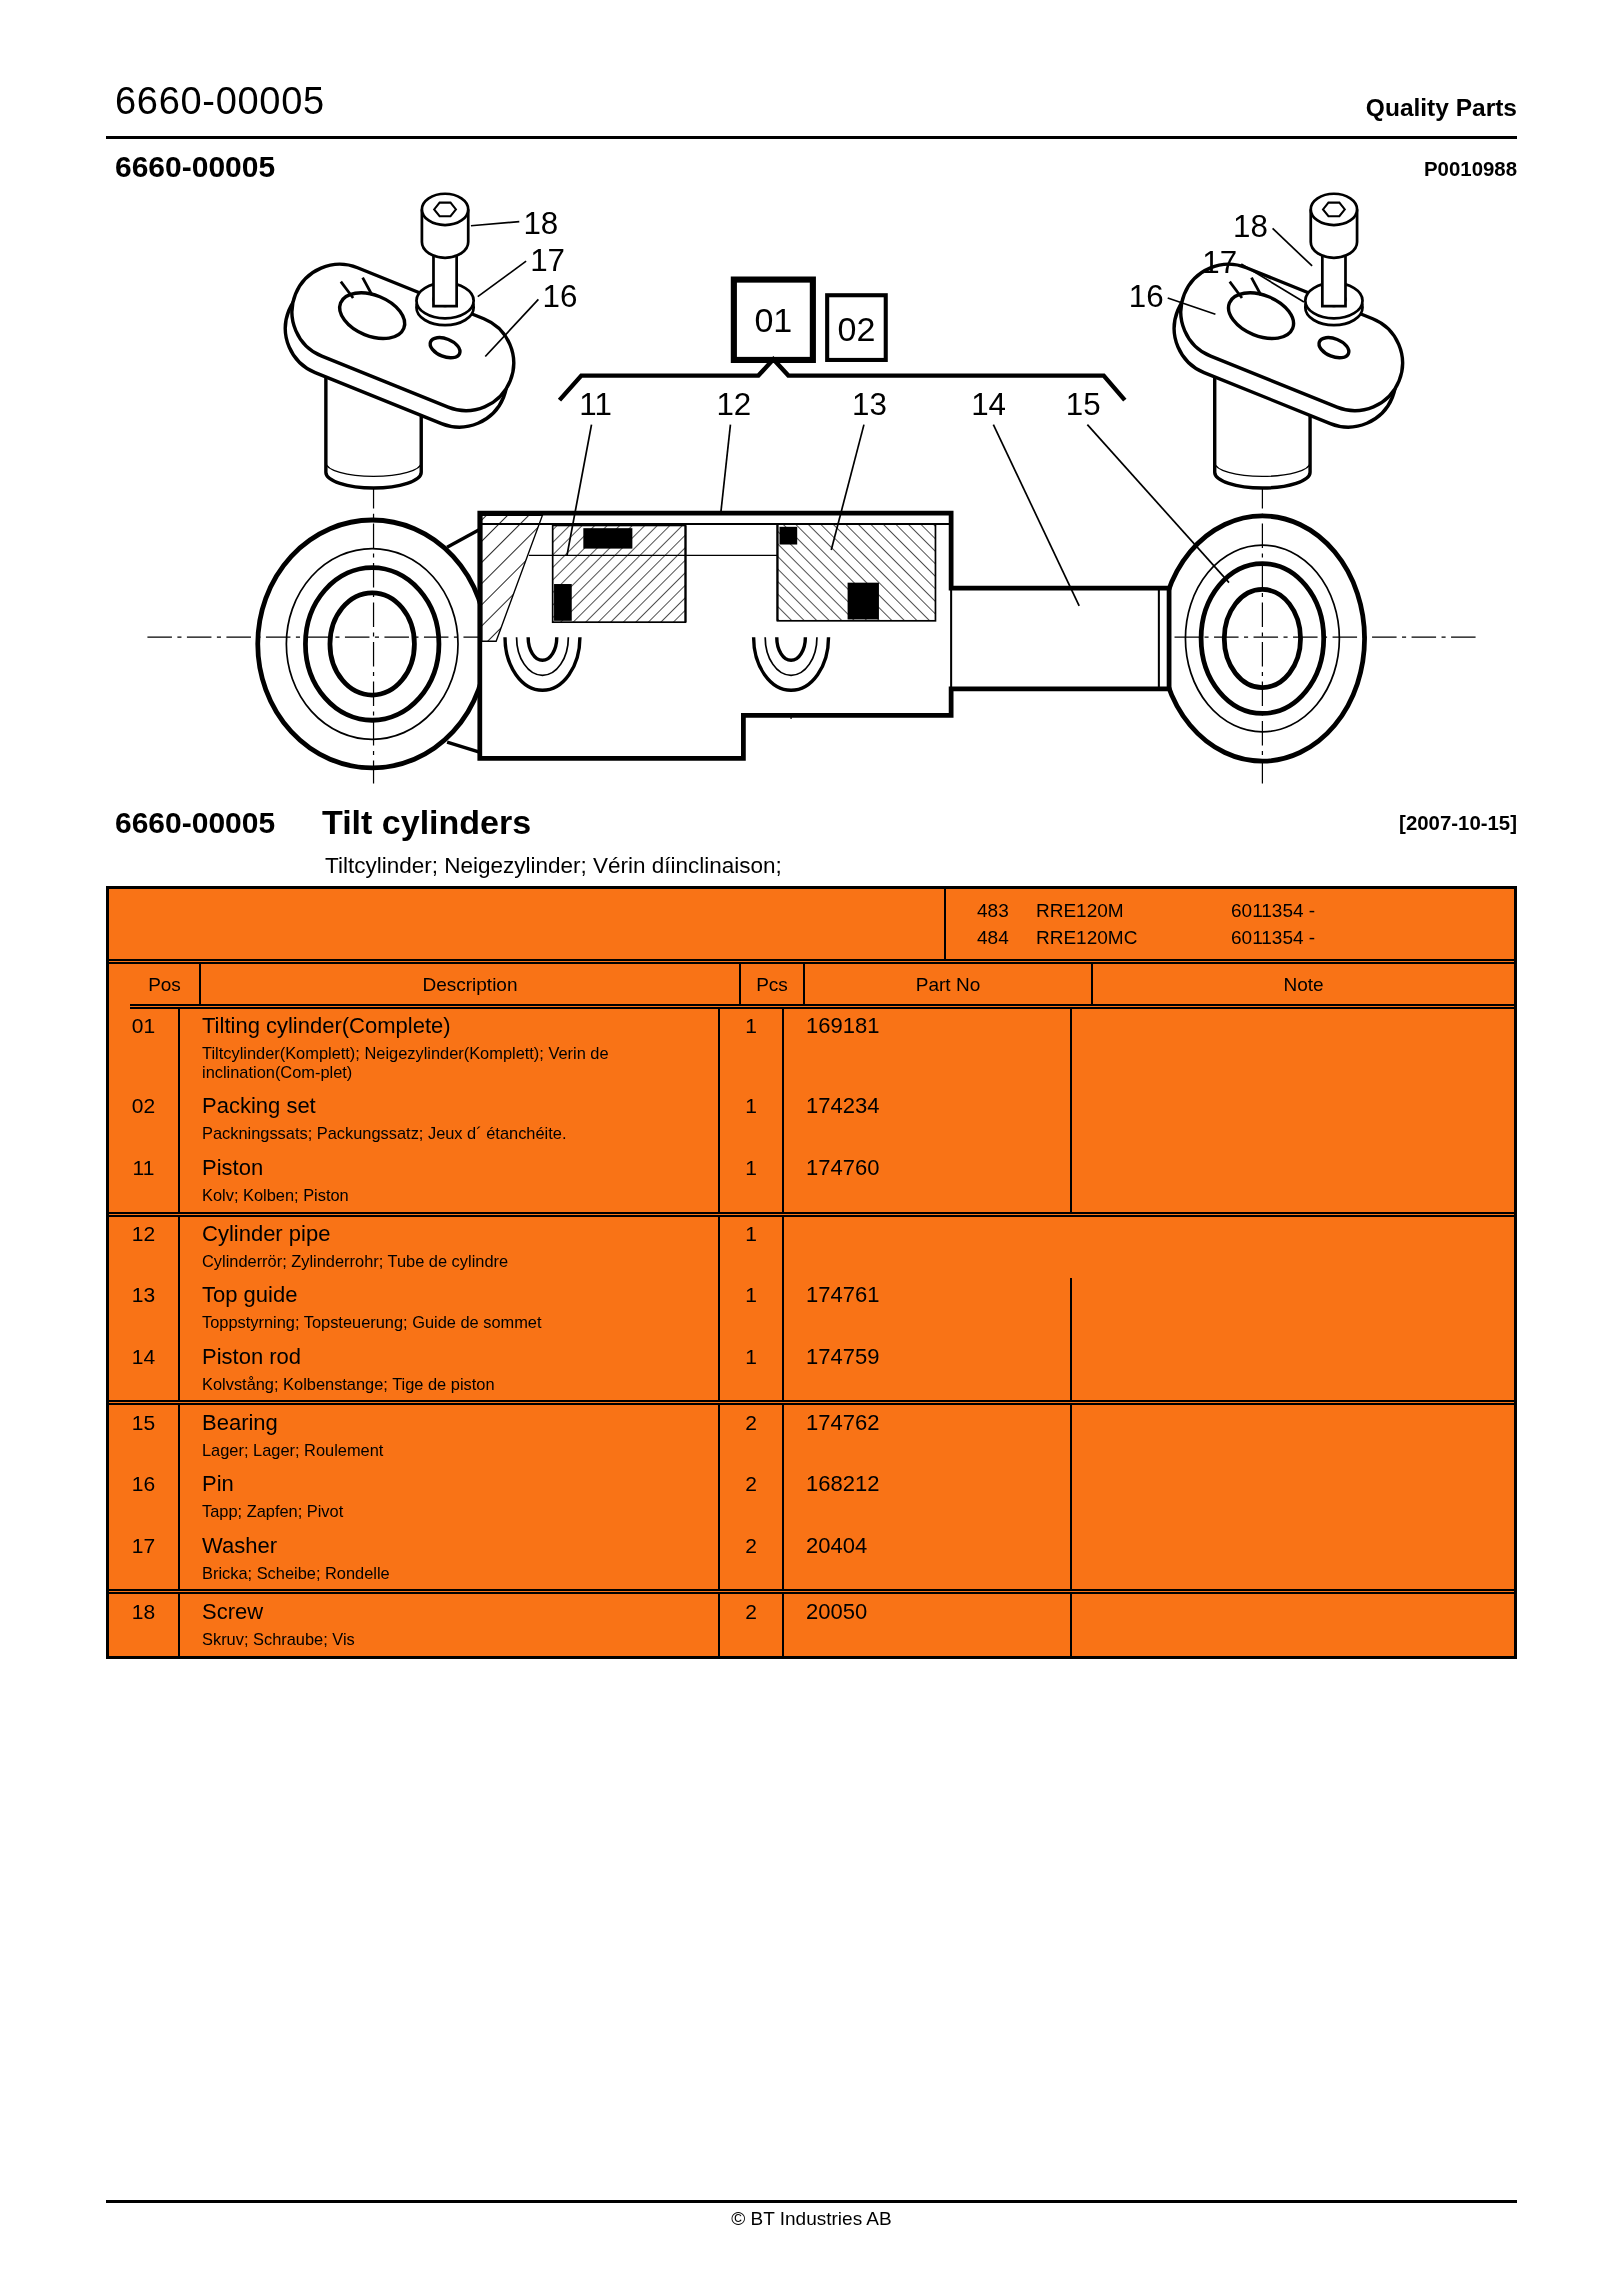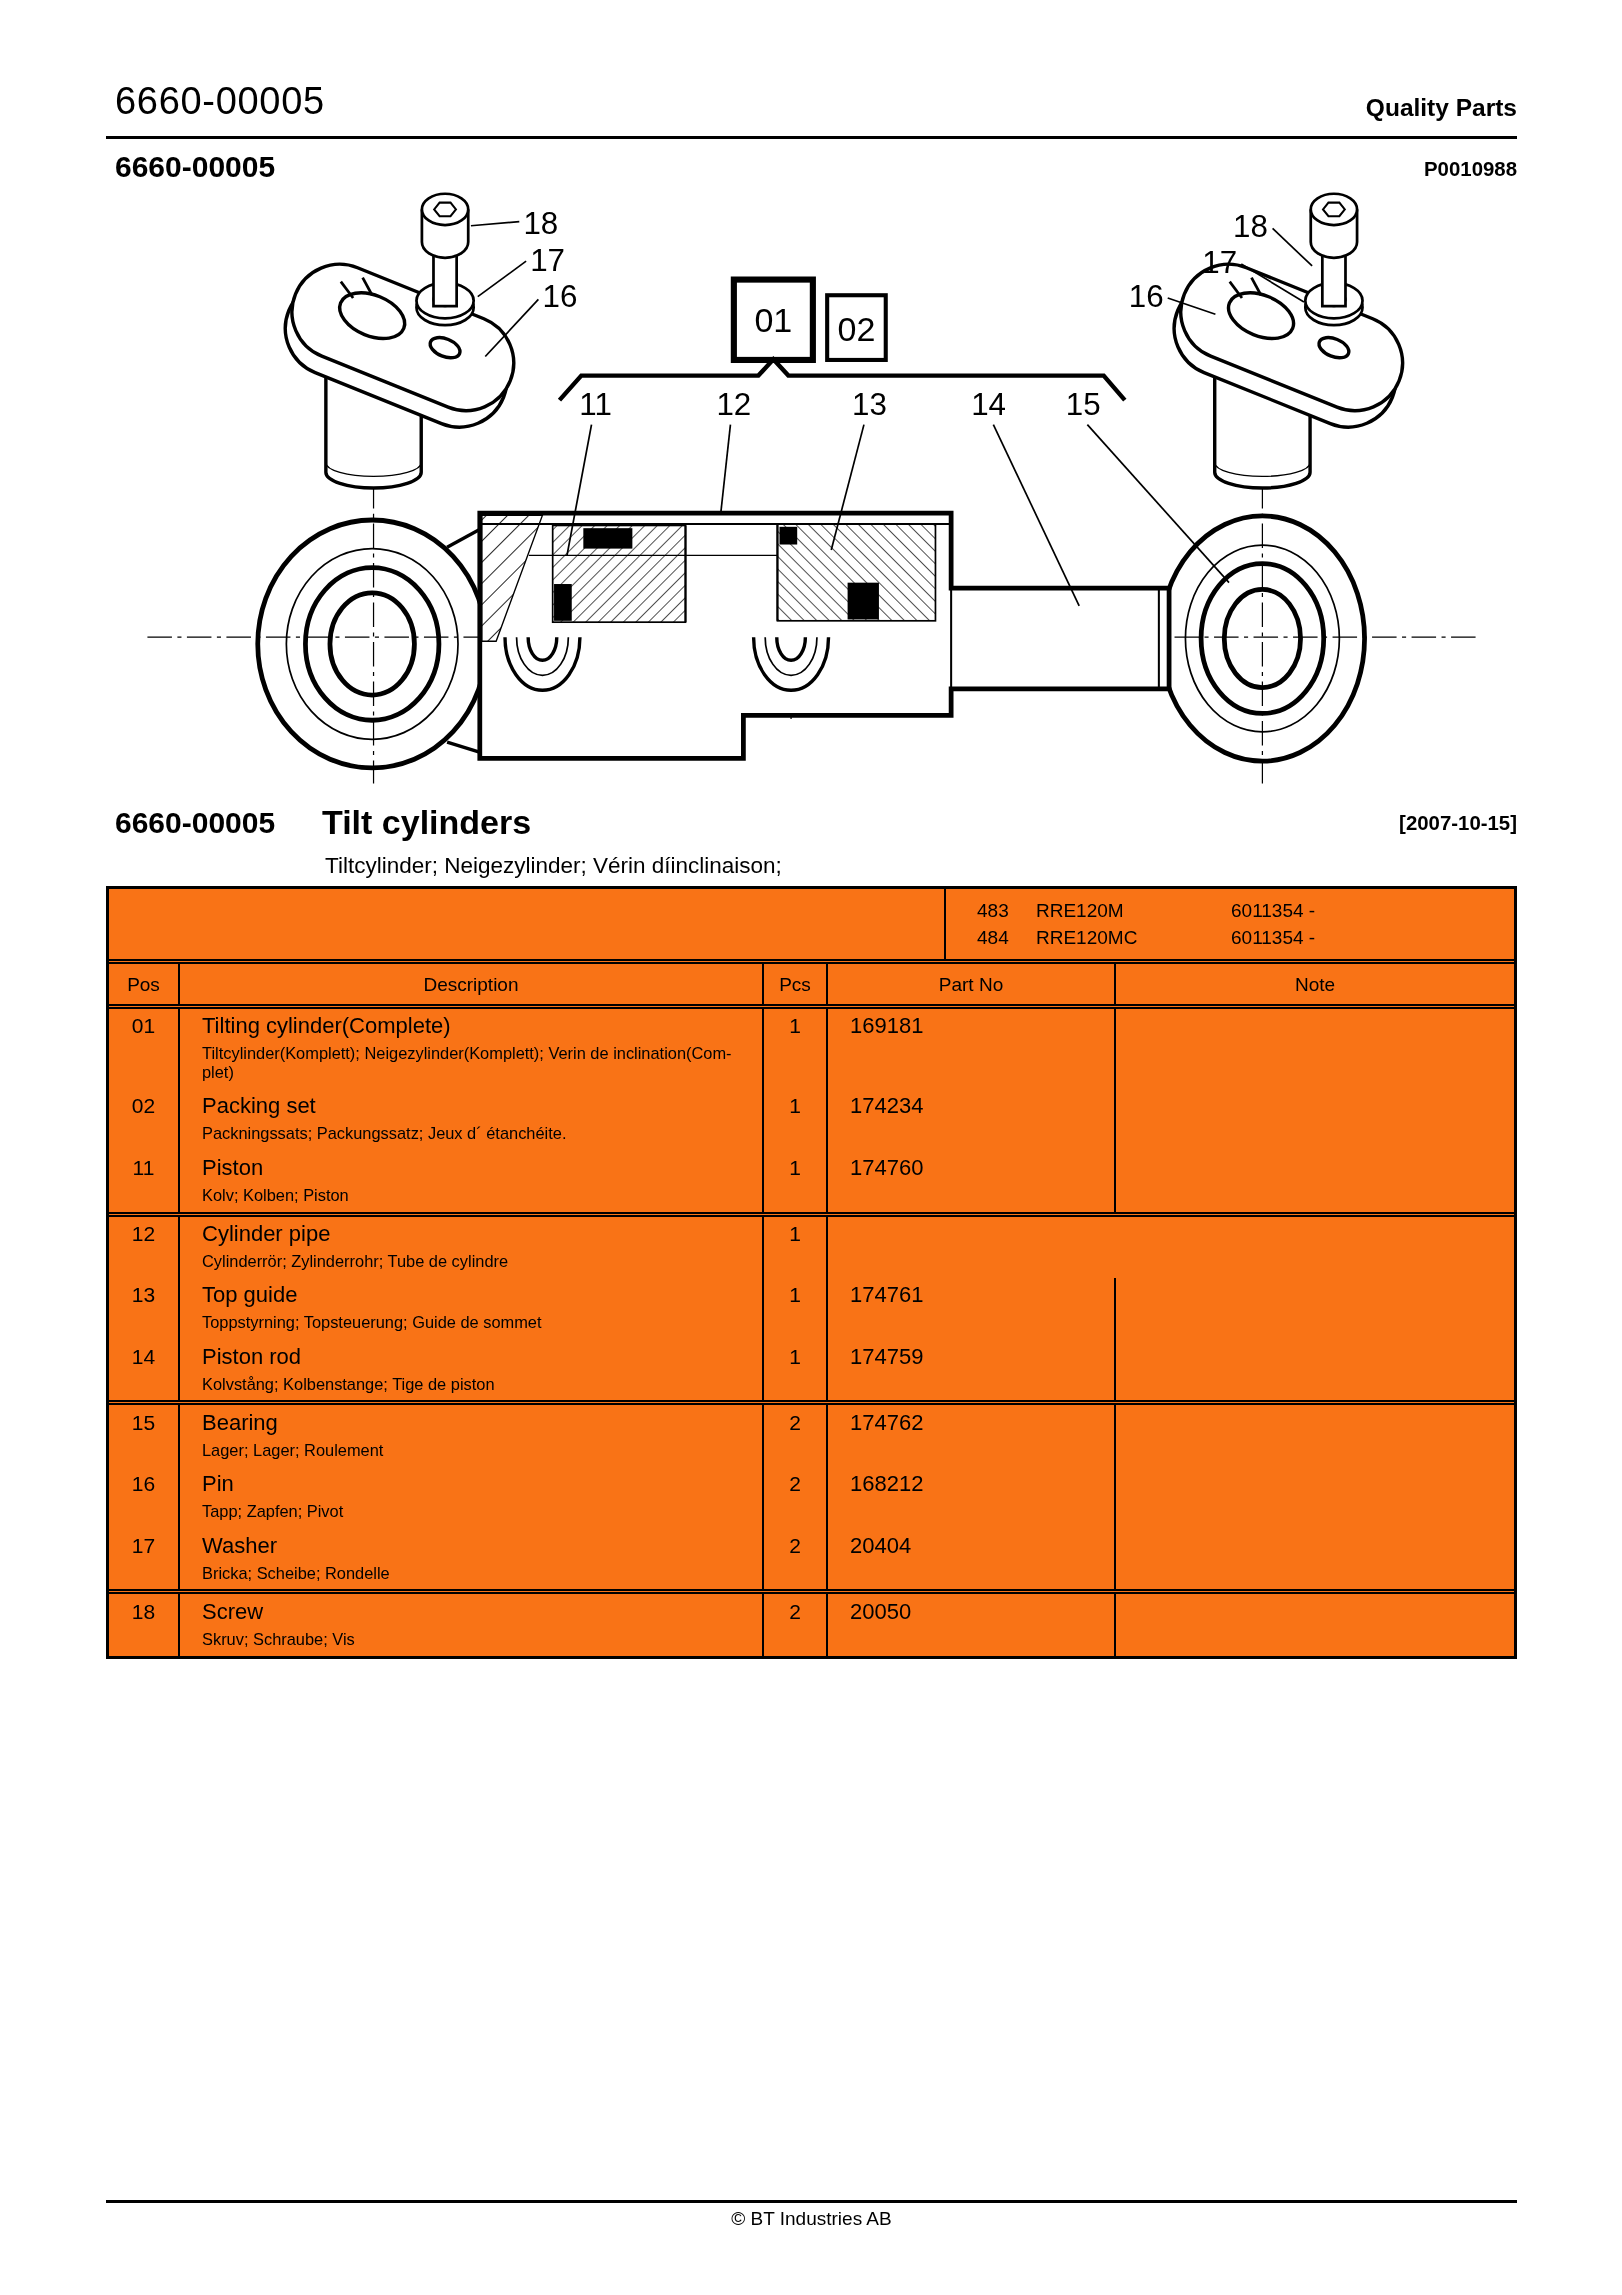--- a/index.html
+++ b/index.html
@@ -20,25 +20,25 @@
   #sec-subtitle{left:325px;top:853px;font-size:22.5px;font-weight:400;}
 
   
   #parts-table{left:106px;top:886px;width:1411px;border:3.4px solid #000;box-sizing:border-box;background:#f97316;}
   .info-section{display:flex;height:70px;border-bottom:5.5px double #000;}
   .info-left{width:837px;border-right:2px solid #000;box-sizing:border-box;}
   .info-right{flex:1;padding:8.2px 0 0 31px;font-size:19px;}
   .model-row{display:flex;line-height:27px;}
   .model-code{width:59px;}
   .model-name{width:195px;}
-  .header-row{display:flex;border-bottom:5.5px double #000;font-size:19px;}
+  .header-row{display:flex;border-bottom:5.5px double #000;font-size:19px;margin-left:21px;}
   .header-row .cell{padding:9.5px 0 8.2px 0;text-align:center;}
   .cell{box-sizing:border-box;}
   .c-pos{width:71px;border-right:2px solid #000;}
-  .c-desc{width:584px;border-right:2px solid #000;}
+  .c-desc{width:540px;border-right:2px solid #000;}
   .c-pcs{width:64px;border-right:2px solid #000;}
   .c-part{width:288px;border-right:2px solid #000;}
   .c-note{flex:1;}
   .group{border-bottom:5.5px double #000;}
   .group:last-child{border-bottom:none;}
   .row{display:flex;}
   .row .cell{padding-top:5.5px;padding-bottom:6.8px;}
   .pos-val{font-size:21px;text-align:center;line-height:24.5px;}
   .desc-cell{padding-left:22px;padding-right:13.6px;}
   .desc-main{font-size:22px;line-height:24.5px;}

